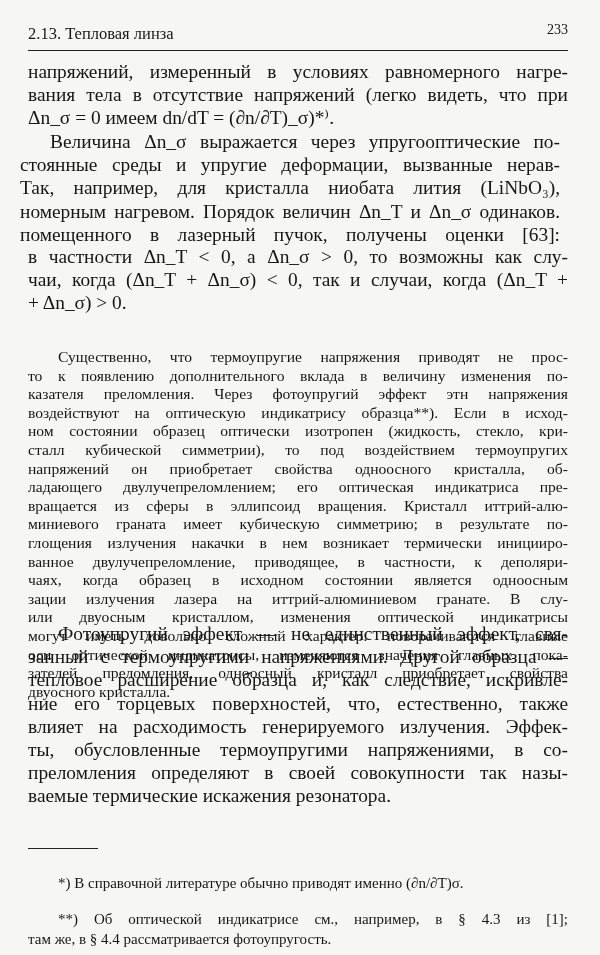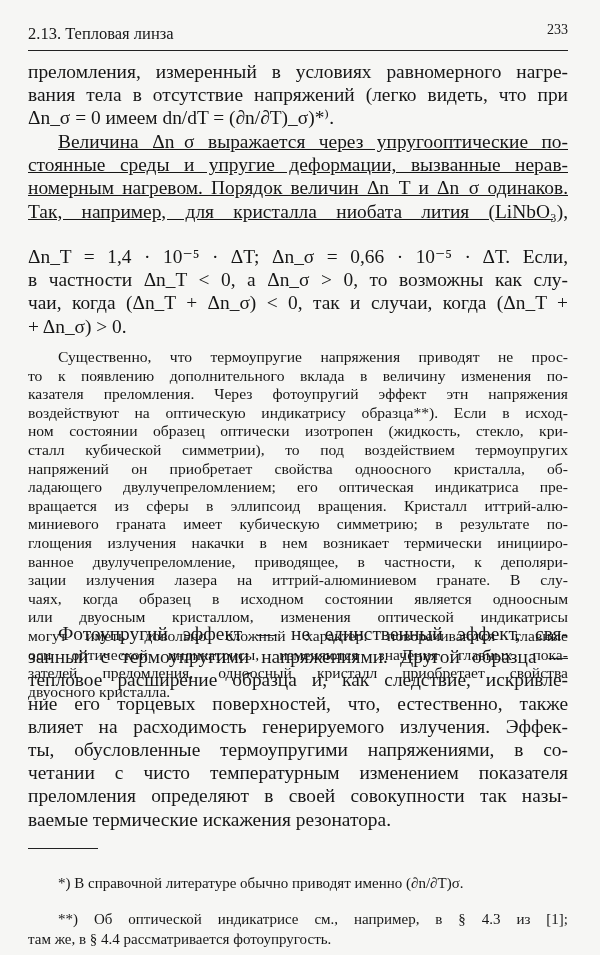--- a/index.html
+++ b/index.html
@@ -20,88 +20,87 @@
     font-size: 19.4px; line-height: 23.2px; text-align: justify;
     text-align-last: auto;
   }
   .small {
     font-size: 15.6px; line-height: 18.6px; text-align: justify;
     font-family: "Liberation Serif", "DejaVu Serif", serif;
   }
   .fn { font-size: 15px; line-height: 20px; text-align: justify; }
   .fnrule { width: 70px; border-top: 1.5px solid #222; margin: 0; }
   .block1 { position: absolute; left: 28px; top: 60px; width: 540px; }
-  .block2 { position: absolute; left: 28px; top: 130px; width: 540px; text-decoration: underline; }
+  .block2 { position: absolute; left: 20px; top: 130px; width: 540px; }
   .block3 { position: absolute; left: 28px; top: 245px; width: 540px; }
   .block4 { position: absolute; left: 28px; top: 348px; width: 540px; }
   .block5 { position: absolute; left: 28px; top: 622px; width: 540px; }
   .block6 { position: absolute; left: 28px; top: 848px; width: 540px; }
   .line { display: block; text-align: justify; text-align-last: justify; white-space: nowrap; }
   .line.end { text-align-last: left; }
   .ind { padding-left: 30px; }
   .fnind { padding-left: 30px; }
 </style>
 </head>
 <body>
 
 <div class="header">
   <span class="title">2.13. Тепловая линза</span>
   <span class="pnum">233</span>
 </div>
 
 <div class="block1 main">
-  <span class="line">преломления, измеренный в условиях равномерного нагре-</span>
+  <span class="line">напряжений, измеренный в условиях равномерного нагре-</span>
   <span class="line">вания тела в отсутствие напряжений (легко видеть, что при</span>
   <span class="line end">Δn_σ = 0 имеем dn/dT = (∂n/∂T)_σ)*⁾.</span>
 </div>
 
 <div class="block2 main">
   <span class="line ind">Величина Δn_σ выражается через упругооптические по-</span>
   <span class="line">стоянные среды и упругие деформации, вызванные нерав-</span>
+  <span class="line">Так, например, для кристалла ниобата лития (LiNbO₃),</span>
   <span class="line">номерным нагревом. Порядок величин Δn_T и Δn_σ одинаков.</span>
-  <span class="line">Так, например, для кристалла ниобата лития (LiNbO₃),</span>
+  <span class="line">помещенного в лазерный пучок, получены оценки [63]:</span>
 </div>
 
 <div class="block3 main">
-  <span class="line">Δn_T = 1,4 · 10⁻⁵ · ΔT; Δn_σ = 0,66 · 10⁻⁵ · ΔT. Если,</span>
   <span class="line">в частности Δn_T &lt; 0, а Δn_σ &gt; 0, то возможны как слу-</span>
   <span class="line">чаи, когда (Δn_T + Δn_σ) &lt; 0, так и случаи, когда (Δn_T +</span>
   <span class="line end">+ Δn_σ) &gt; 0.</span>
 </div>
 
 <div class="block4 small">
   <span class="line ind">Существенно, что термоупругие напряжения приводят не прос-</span>
   <span class="line">то к появлению дополнительного вклада в величину изменения по-</span>
   <span class="line">казателя преломления. Через фотоупругий эффект этн напряжения</span>
   <span class="line">воздействуют на оптическую индикатрису образца**). Если в исход-</span>
   <span class="line">ном состоянии образец оптически изотропен (жидкость, стекло, кри-</span>
   <span class="line">сталл кубической симметрии), то под воздействием термоупругих</span>
   <span class="line">напряжений он приобретает свойства одноосного кристалла, об-</span>
   <span class="line">ладающего двулучепреломлением; его оптическая индикатриса пре-</span>
   <span class="line">вращается из сферы в эллипсоид вращения. Кристалл иттрий-алю-</span>
   <span class="line">миниевого граната имеет кубическую симметрию; в результате по-</span>
   <span class="line">глощения излучения накачки в нем возникает термически иницииро-</span>
   <span class="line">ванное двулучепреломление, приводящее, в частности, к деполяри-</span>
+  <span class="line">чаях, когда образец в исходном состоянии является одноосным</span>
   <span class="line">зации излучения лазера на иттрий-алюминиевом гранате. В слу-</span>
-  <span class="line">чаях, когда образец в исходном состоянии является одноосным</span>
   <span class="line">или двуосным кристаллом, изменения оптической индикатрисы</span>
   <span class="line">могут иметь довольно сложный характер: поворачиваются главные</span>
   <span class="line">оси оптической индикатрисы, изменяются значения главных пока-</span>
   <span class="line">зателей преломления, одноосный кристалл приобретает свойства</span>
   <span class="line end">двуосного кристалла.</span>
 </div>
 
 <div class="block5 main">
   <span class="line ind">Фотоупругий эффект — не единственный эффект, свя-</span>
   <span class="line">занный с термоупругими напряжениями. Другой образца —</span>
   <span class="line">тепловое расширение образца и, как следствие, искривле-</span>
   <span class="line">ние его торцевых поверхностей, что, естественно, также</span>
   <span class="line">влияет на расходимость генерируемого излучения. Эффек-</span>
   <span class="line">ты, обусловленные термоупругими напряжениями, в со-</span>
-  <span class="line">четании с чисто температурным изменением показателя</span>
   <span class="line">преломления определяют в своей совокупности так назы-</span>
   <span class="line end">ваемые термические искажения резонатора.</span>
 </div>
 
 <div class="block6 fn">
   <div class="fnrule"></div>
   <div style="margin-top:24px;">
     <span class="line end fnind" style="white-space:nowrap;">
       <span>*)</span>
       <span>В справочной литературе обычно приводят именно (∂n/∂T)σ.</span>

